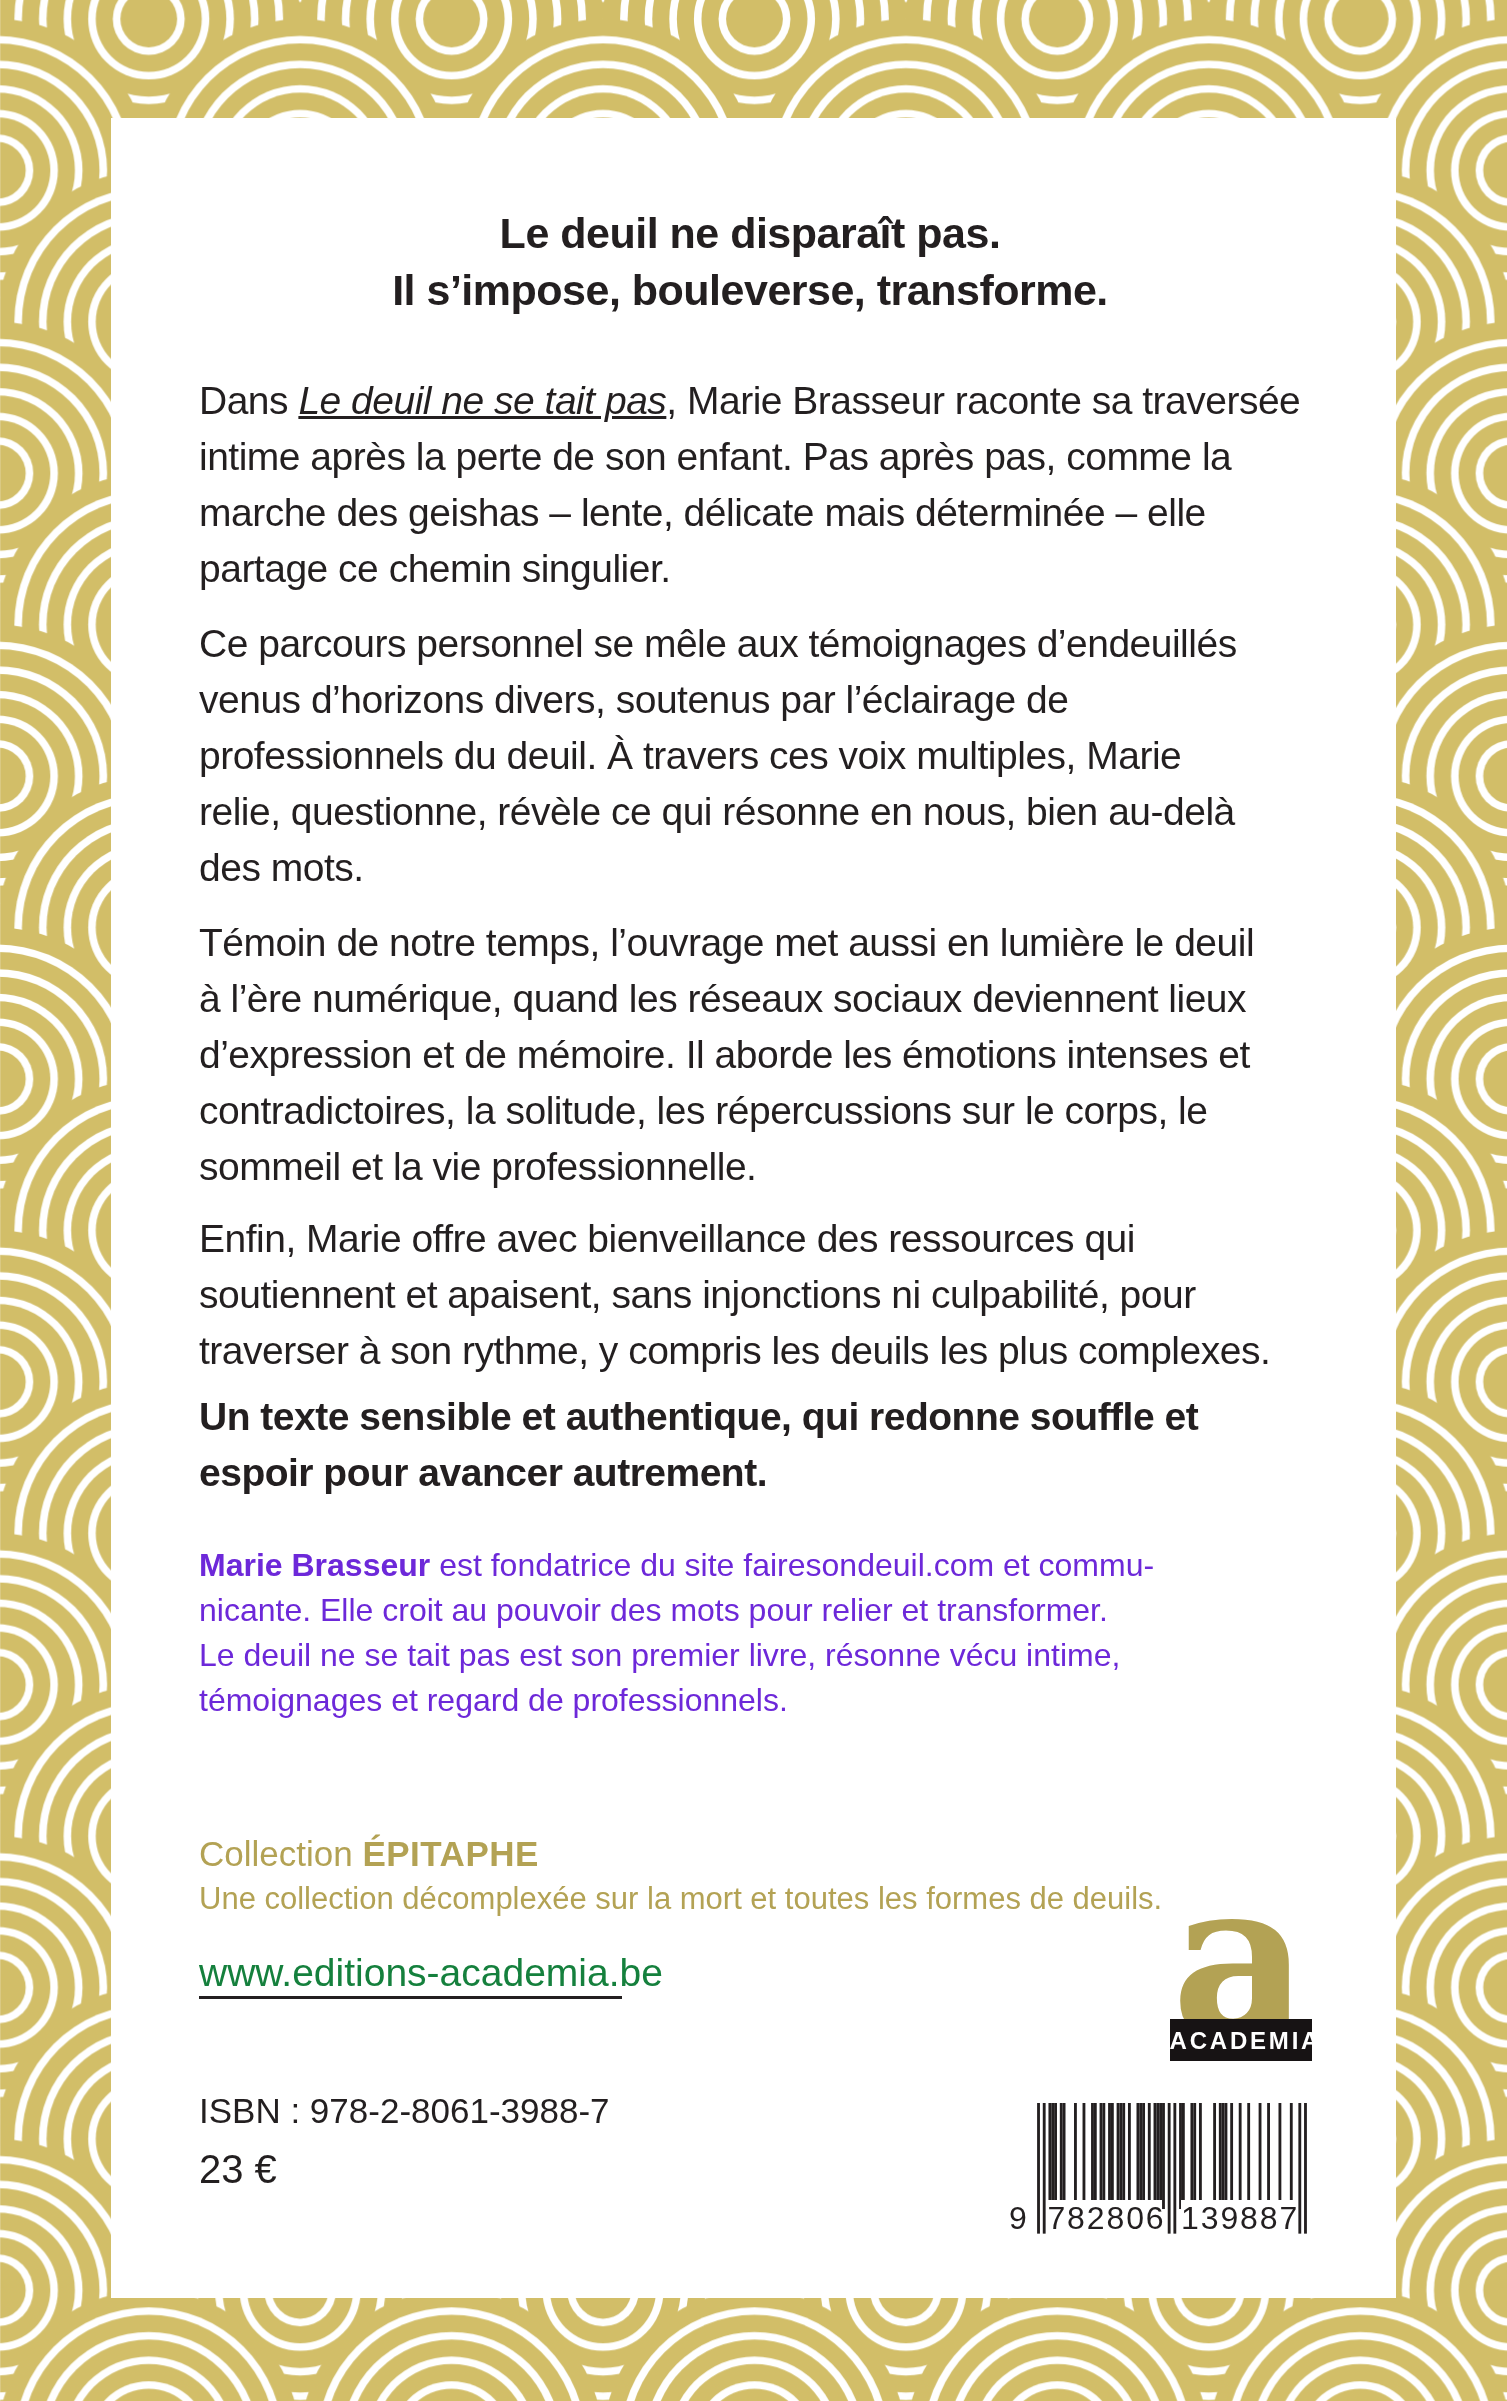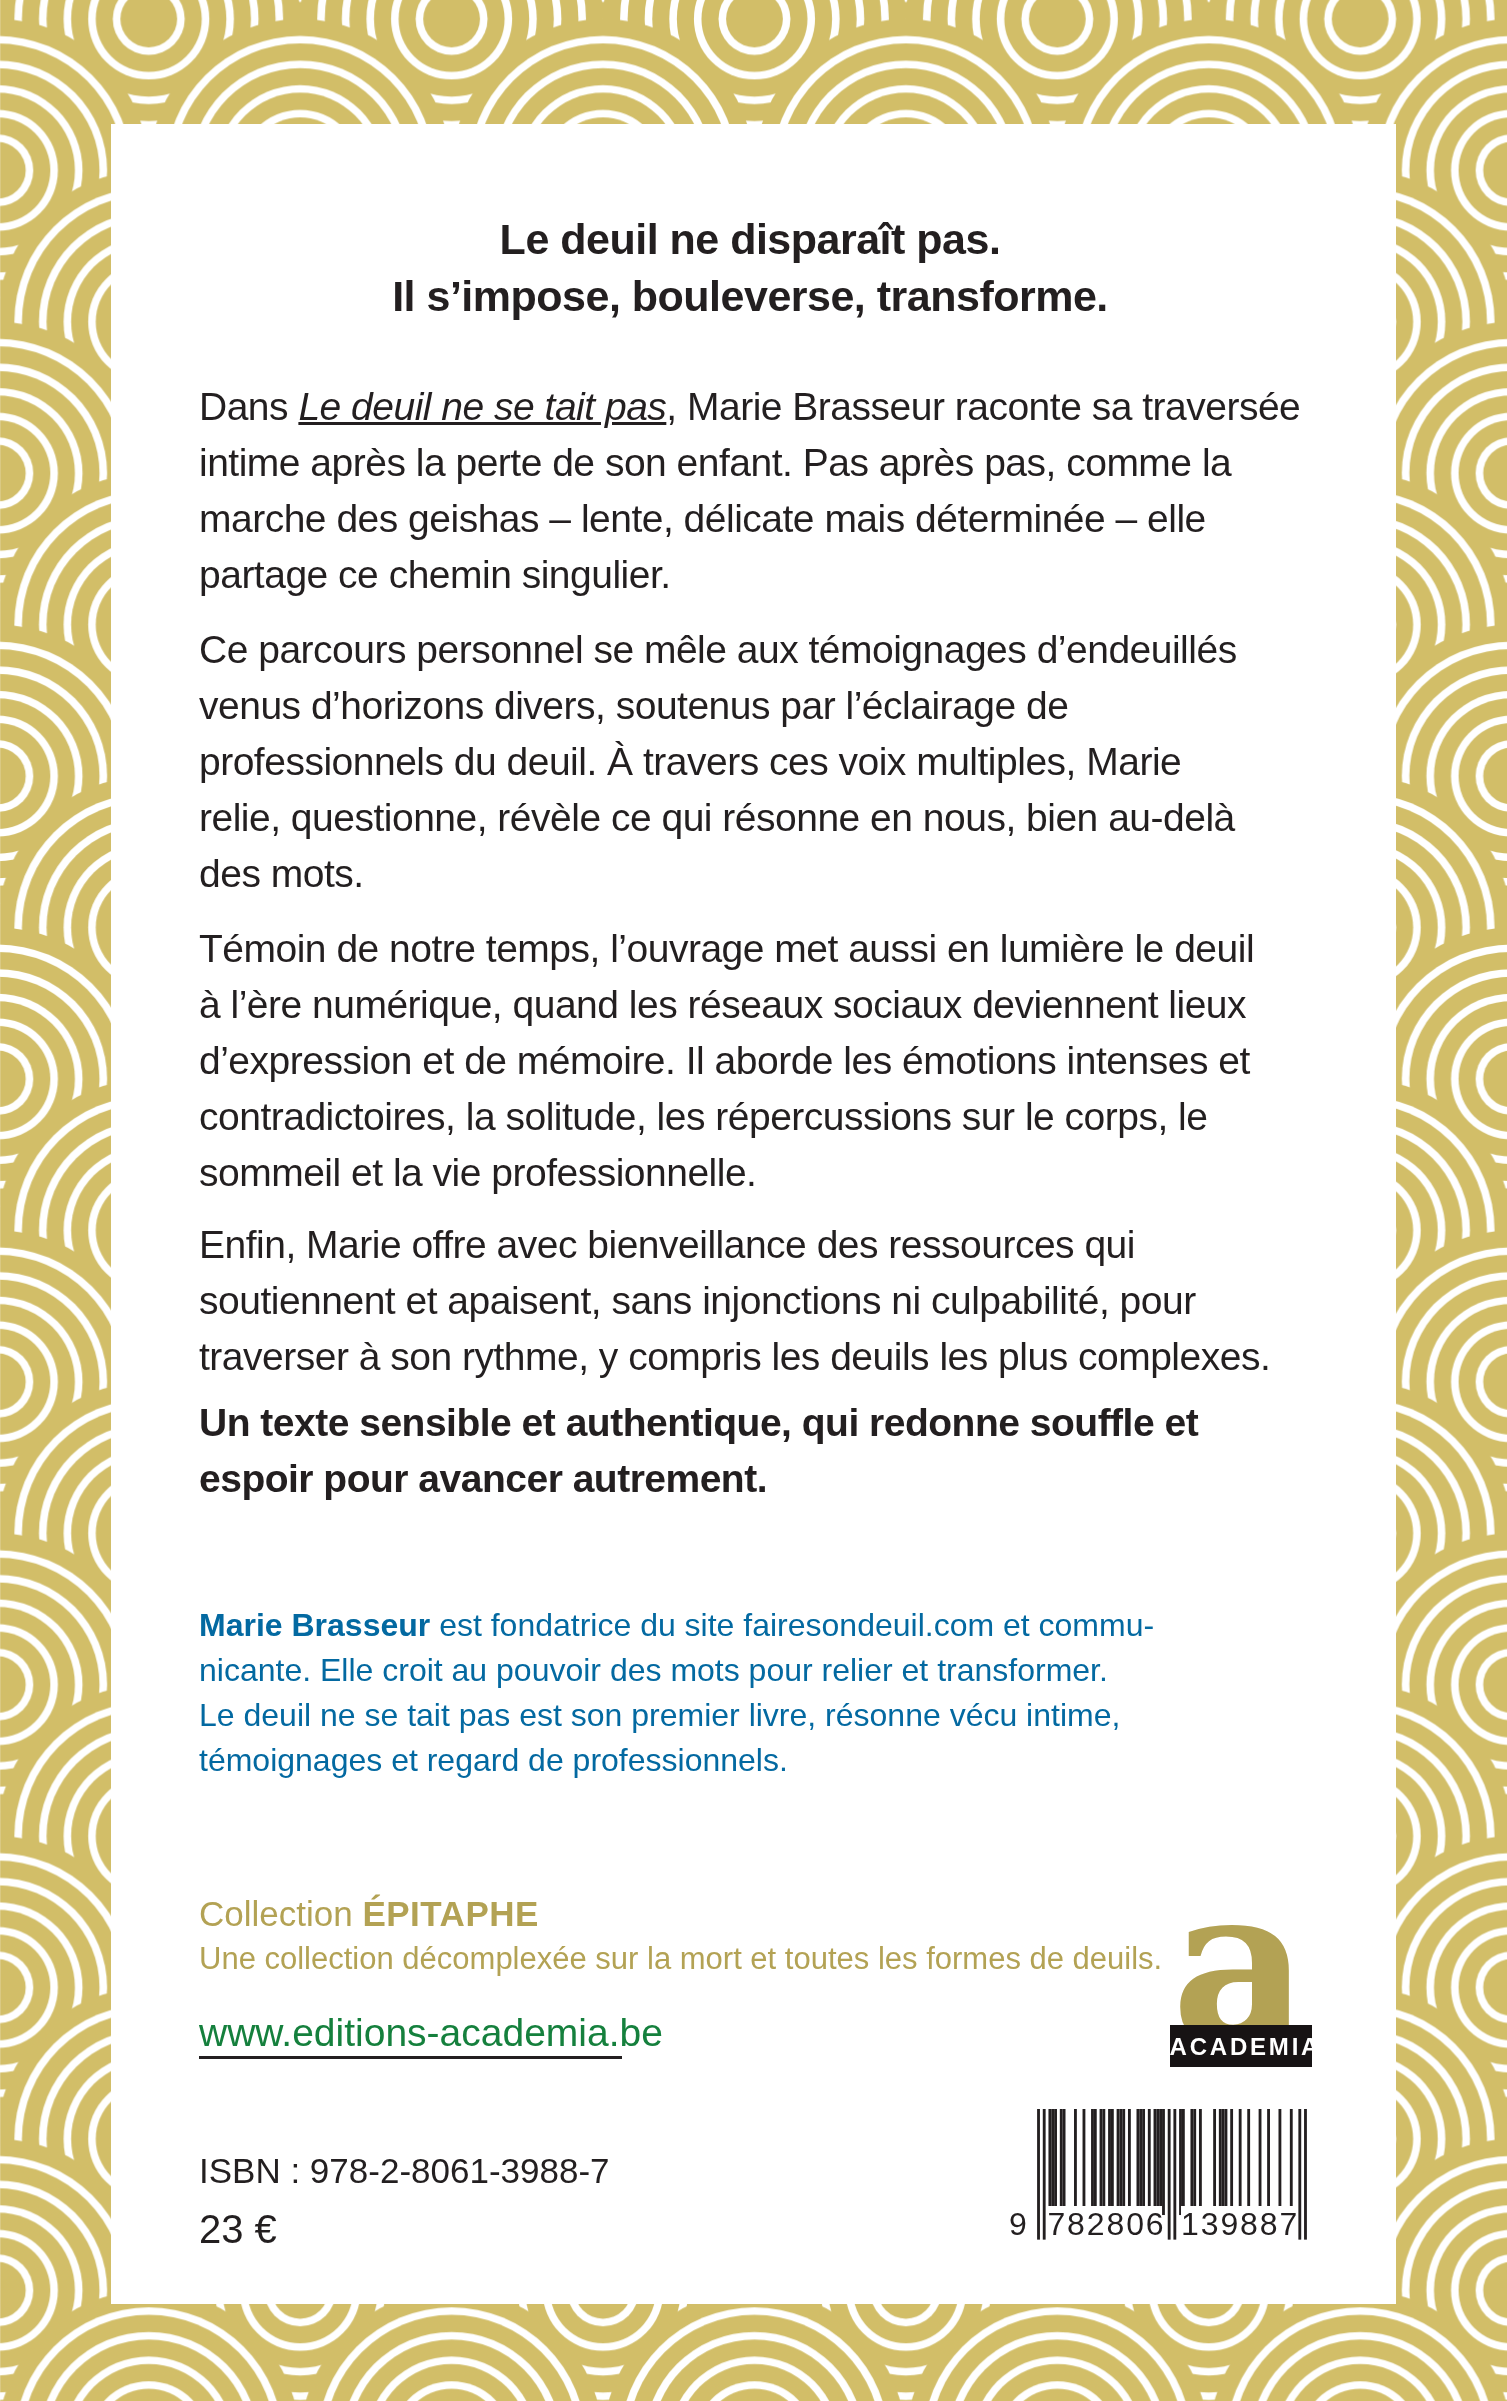--- a/index.html
+++ b/index.html
@@ -4,38 +4,38 @@
 <style>
   html,body{margin:0;padding:0;}
   body{
     width:1508px;height:2402px;position:relative;overflow:hidden;
     background:#ffffff;
     font-family:"Liberation Sans",sans-serif;
     color:#231f20;
   }
   .bg-pattern{position:absolute;left:0;top:0;width:1508px;height:2402px;display:block;}
   .panel{
-    position:absolute;left:111px;top:124px;width:1285px;height:2180px;
+    position:absolute;left:111px;top:118px;width:1285px;height:2180px;
     background:#ffffff;box-sizing:border-box;
     padding:87px 95px 0 88px;
   }
   .line{white-space:nowrap;}
   .headline{
     text-align:center;font-weight:bold;font-size:43px;line-height:57px;
     letter-spacing:-0.5px;
   }
   .body-par{font-size:39px;line-height:56px;letter-spacing:-0.5px;}
   .p1{margin-top:54px;}
   .p2{margin-top:19px;}
   .p3{margin-top:19px;}
   .p4{margin-top:16px;}
   .p5{margin-top:10.4px;font-weight:bold;}
   .it{font-style:italic;text-decoration:underline;}
   .bio{
-    margin-top:96px;font-size:32px;line-height:45px;color:#0369a1;
+    margin-top:42px;font-size:32px;line-height:45px;color:#6d28d9;
     letter-spacing:0;
   }
   .bio .bold{font-weight:bold;}
   .collection{margin-top:109px;color:#b3a254;}
   .collection .c-line1{font-size:35px;line-height:43px;}
   .collection .c-name{font-weight:bold;letter-spacing:0.5px;}
   .collection .c-tagline{font-size:31px;line-height:42px;margin-top:2.8px;}
   .website{margin-top:31px;font-size:39px;line-height:43px;color:#15803d;}
   .rule{margin-top:1.9px;width:423px;height:2.8px;background:#231f20;}
   .isbn{margin-top:92px;font-size:35px;line-height:40px;font-weight:300;}

